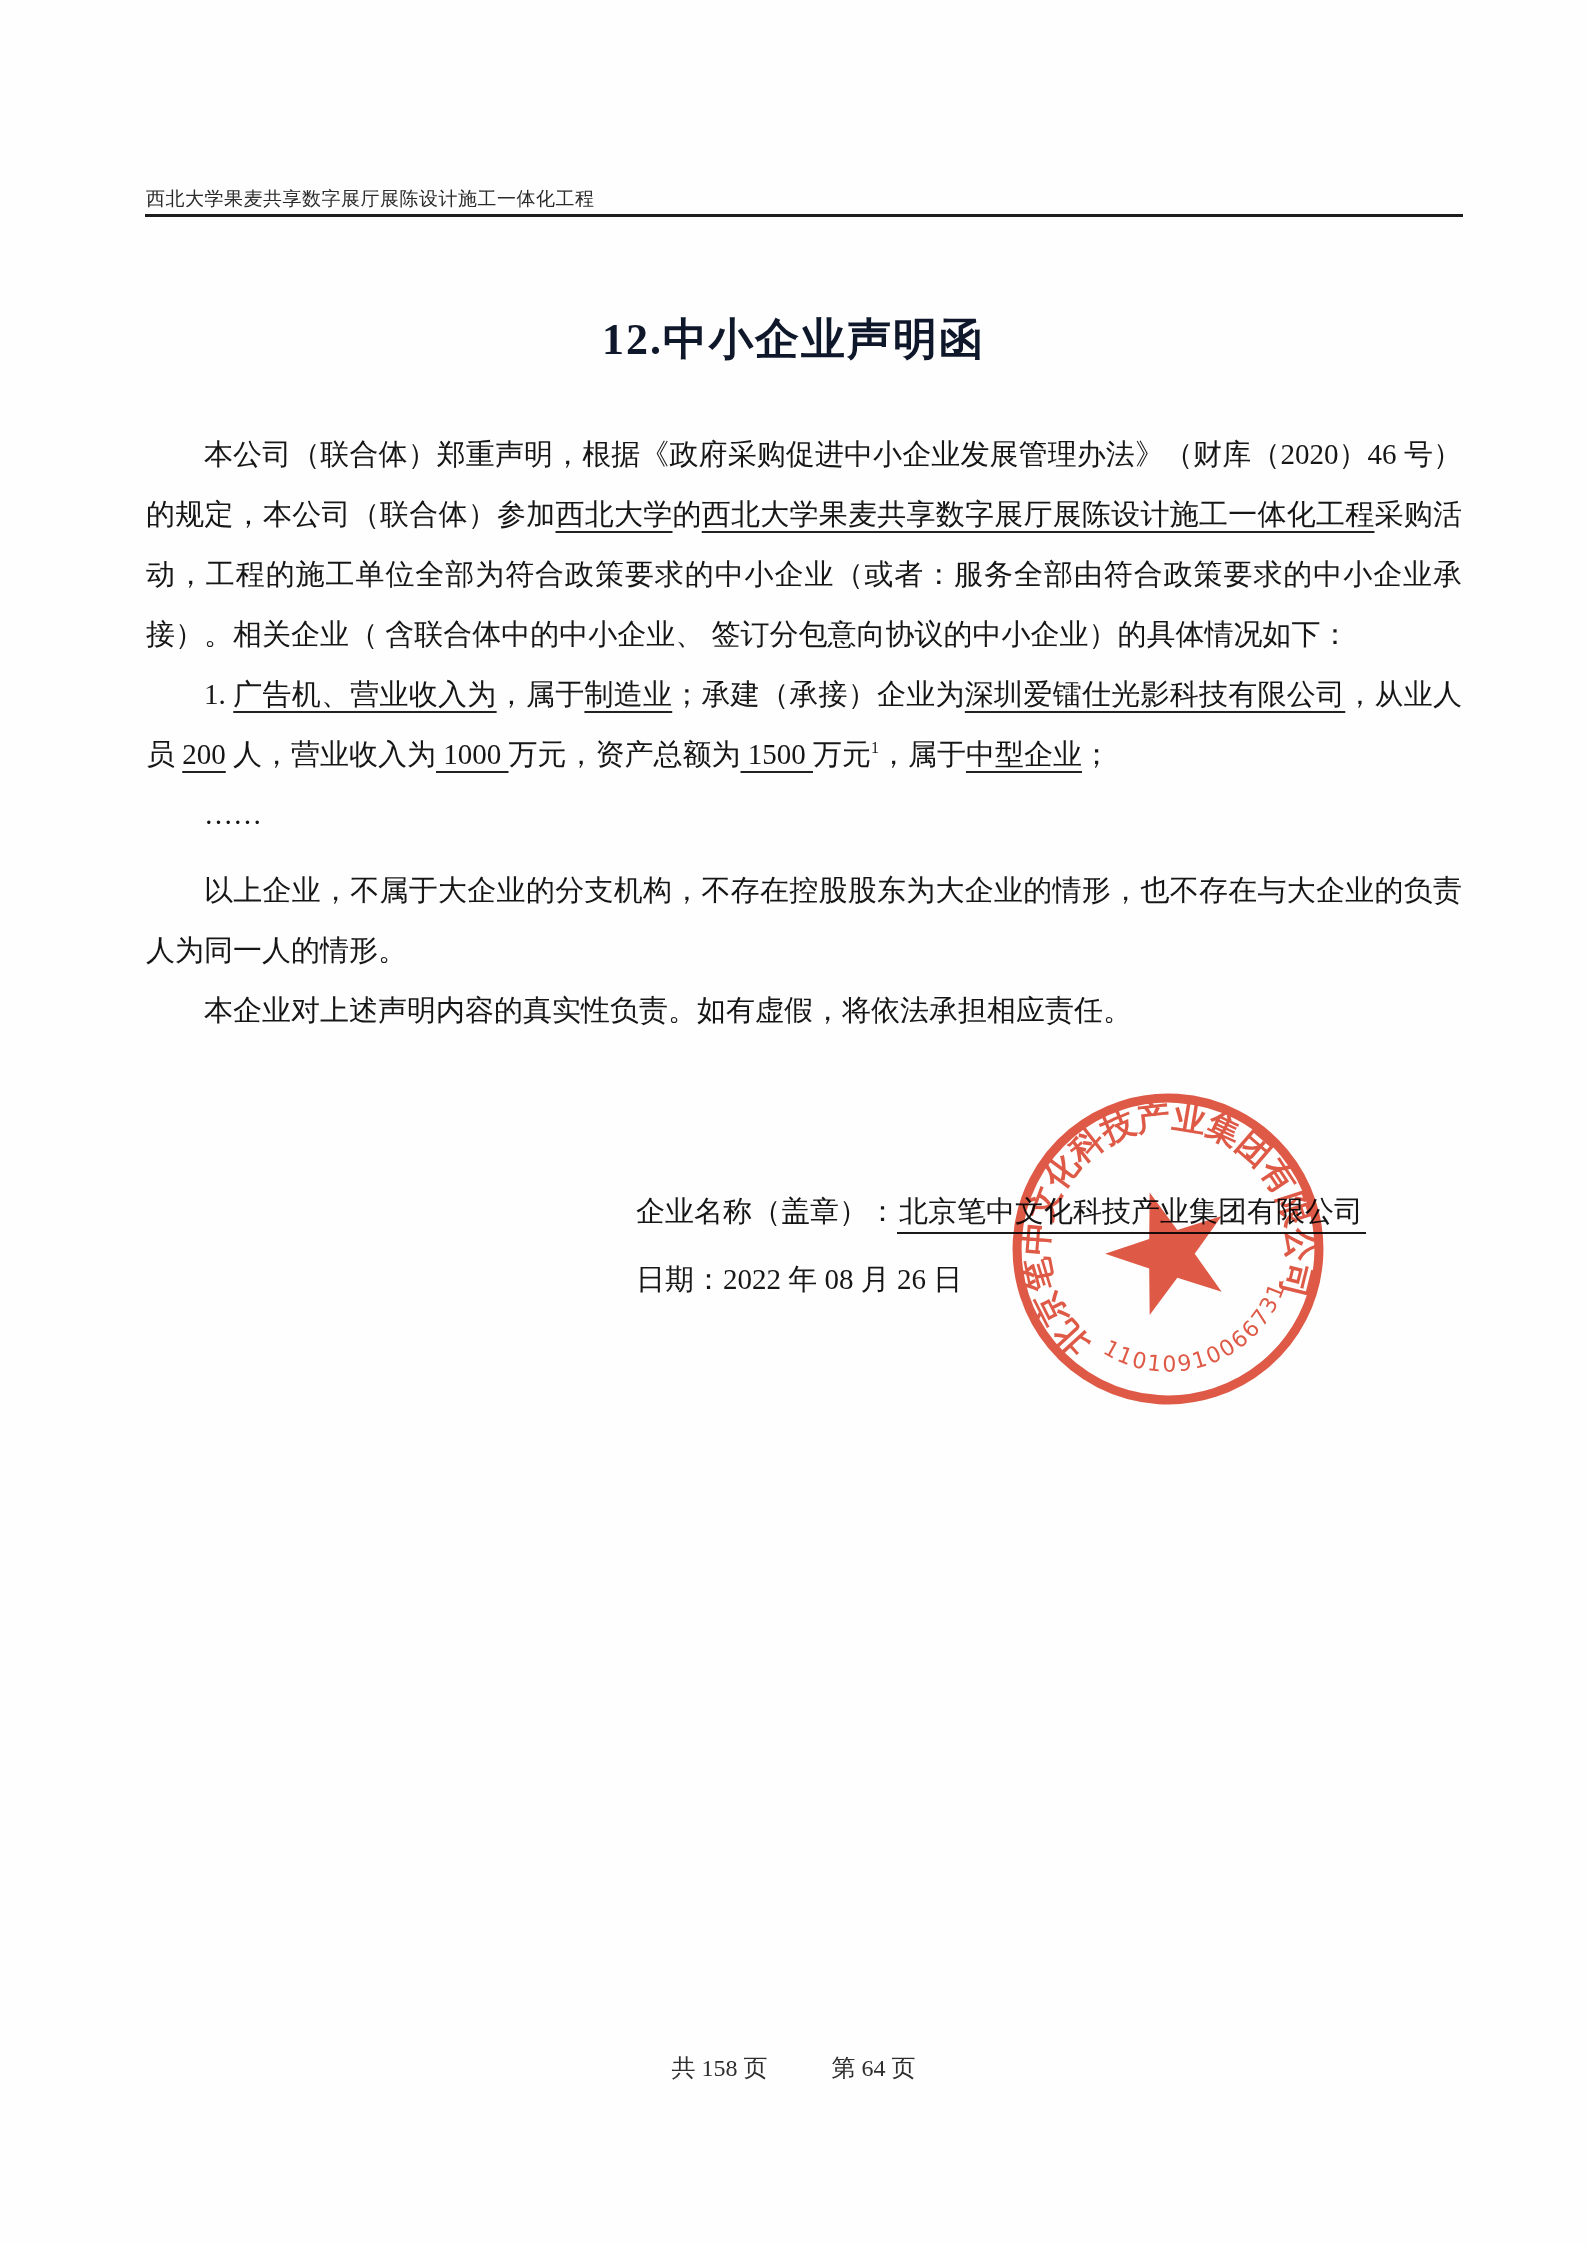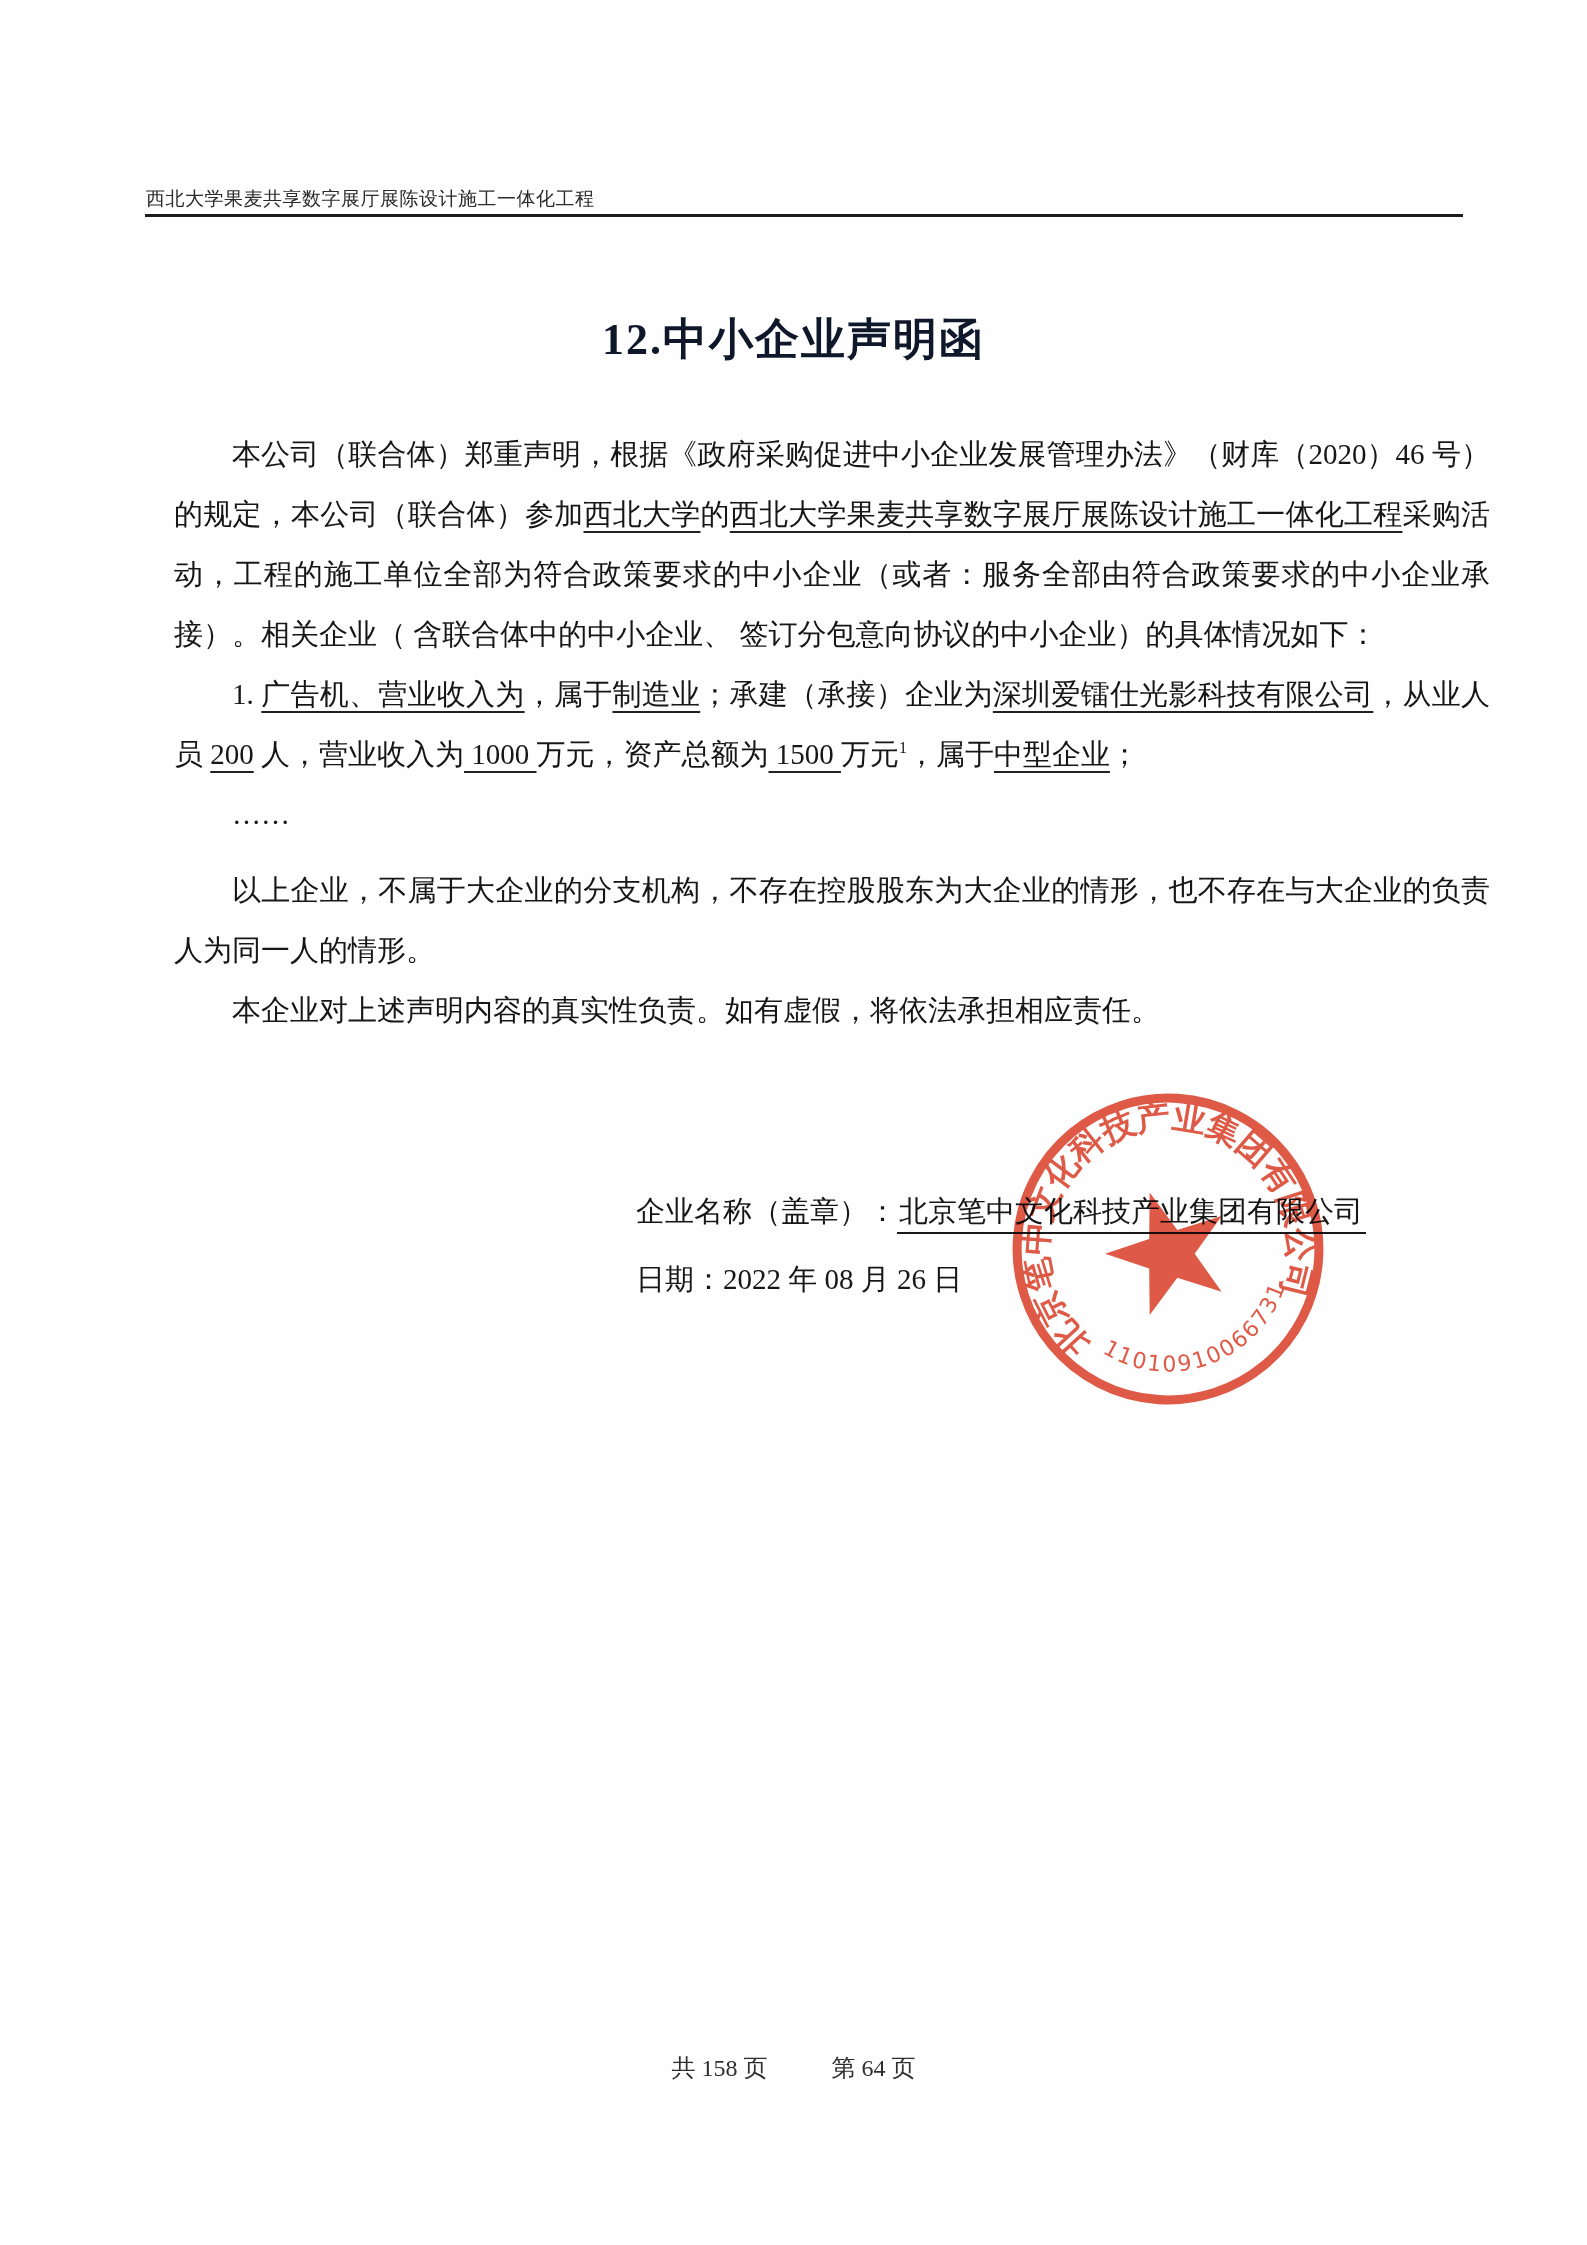--- a/index.html
+++ b/index.html
@@ -52,21 +52,20 @@
     position:absolute; left:0; top:310px; width:100%;
     text-align:center; font-size:44px; font-weight:bold;
     letter-spacing:2px; color:#0f172a;
   }
 
   
   .body-text {
     position:absolute; left:146px; top:424px; width:1316px;
     font-size:29px; line-height:60px; text-align:justify;
     color:#161616;
-    margin-left:28px;
   }
   .body-text p { margin:0; text-indent:2em; }
   .body-text p.gap-top { margin-top:16px; }
   .u {
     text-decoration:underline;
     text-decoration-thickness:2px;
     text-underline-offset:7px;
     text-decoration-color:#222;
   }
   sup { font-size:0.55em; line-height:0; }

